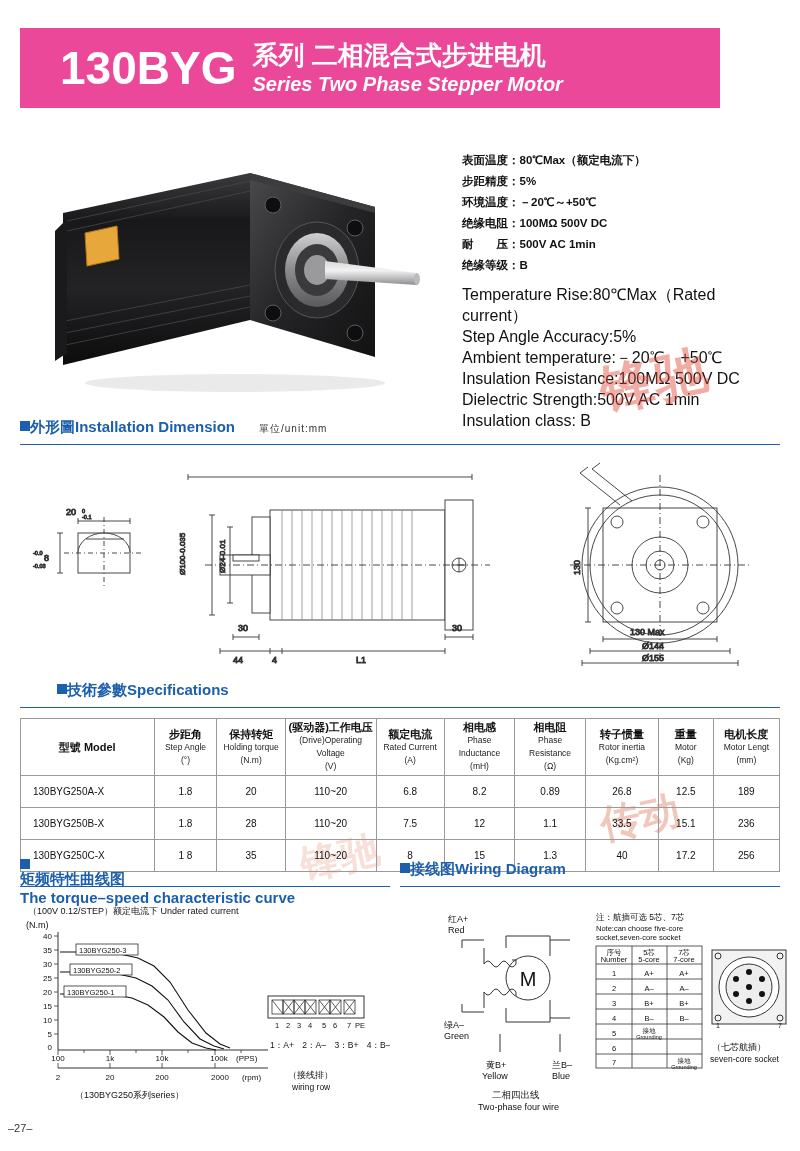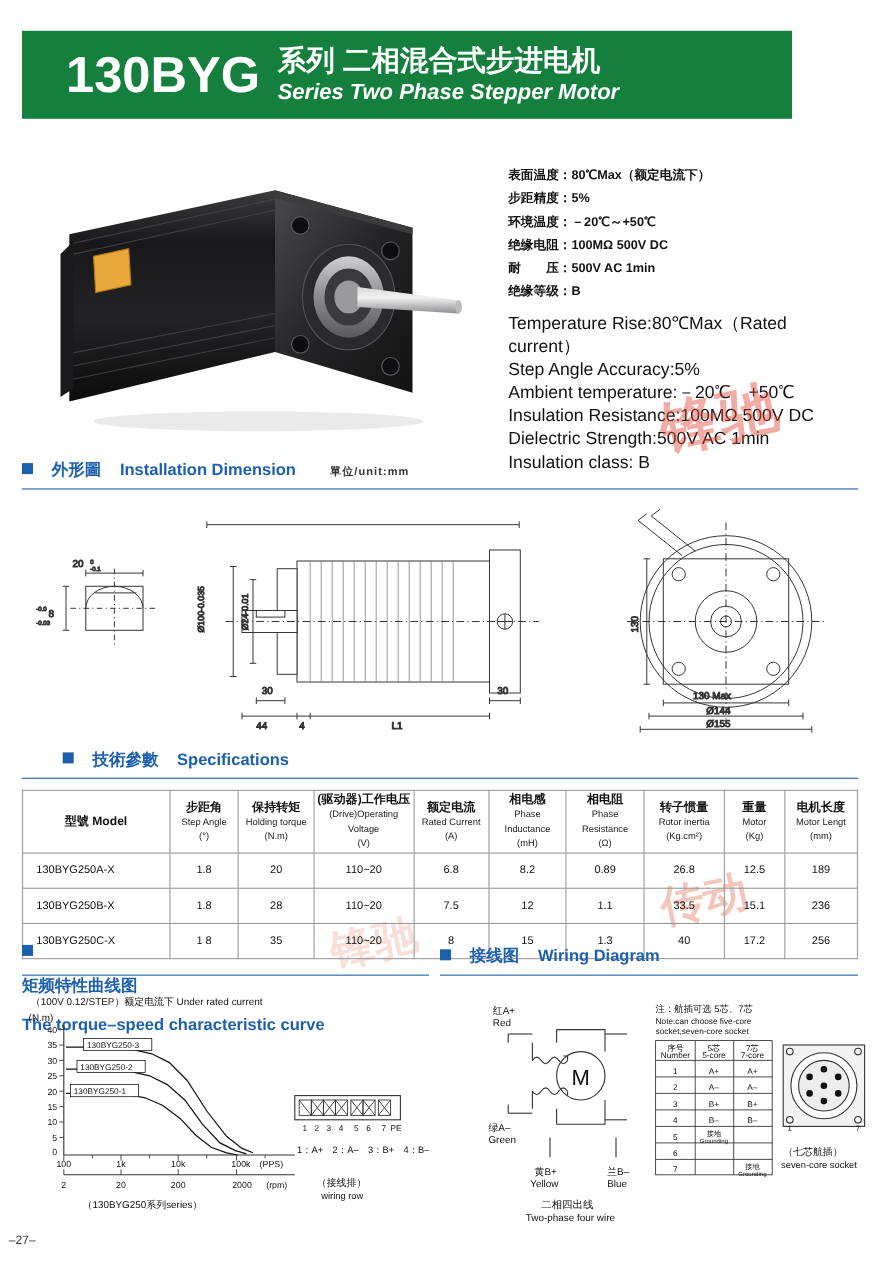--- a/index.html
+++ b/index.html
@@ -7,21 +7,21 @@
     width:800px;height:1151px;
     background:#ffffff;
     font-family:"Liberation Sans", sans-serif;
     color:#111;
     position:relative;
     overflow:hidden;
   }
   
   .header{
     position:absolute;left:20px;top:28px;width:700px;height:80px;
-    background:#15803d;
+    background:#ec4899;
     display:flex;align-items:center;
   }
   .header .big{
     color:#fff;font-size:46px;font-weight:bold;letter-spacing:0px;
     padding-left:40px;font-family:"Liberation Sans", sans-serif;
   }
   .header .right{
     display:flex;flex-direction:column;justify-content:center;padding-left:16px;
   }
   .header .cn{color:#fff;font-size:26px;font-weight:bold;line-height:1.2;}
@@ -46,26 +46,26 @@
   .wm{
     position:absolute;pointer-events:none;opacity:.45;
     color:#e24b3a;font-weight:bold;
   }
   .wm1{left:600px;top:345px;font-size:54px;transform:rotate(-12deg);}
   .wm2{left:600px;top:790px;font-size:40px;transform:rotate(-12deg);color:#e2846a;}
   .wm3{left:300px;top:830px;font-size:40px;transform:rotate(-12deg);color:#f0b9a8;}
 
   
   .sect{
-    position:absolute;display:flex;align-items:baseline;gap:17px;
+    position:absolute;display:flex;align-items:baseline;gap:0;
   }
   .sect .sq{width:10px;height:10px;background:#1c5fad;display:inline-block;position:relative;top:-1px;}
   .sect .cn{color:#1c5fad;font-size:15px;font-weight:bold;}
   .sect .en{color:#1c5fad;font-size:15px;font-weight:bold;}
-  .sect .unit{color:#333;font-size:10px;font-weight:bold;letter-spacing:1px;margin-left:14px;}
+  .sect .unit{color:#333;font-size:10px;font-weight:normal;letter-spacing:1px;margin-left:24px;}
 
   .hr{position:absolute;height:1px;background:#1c5fad;}
 
   
   .drawing{position:absolute;left:20px;top:455px;width:760px;height:215px;}
   .drawing svg{display:block;}
 
   
   table.spec{
     position:absolute;left:20px;top:718px;width:760px;

